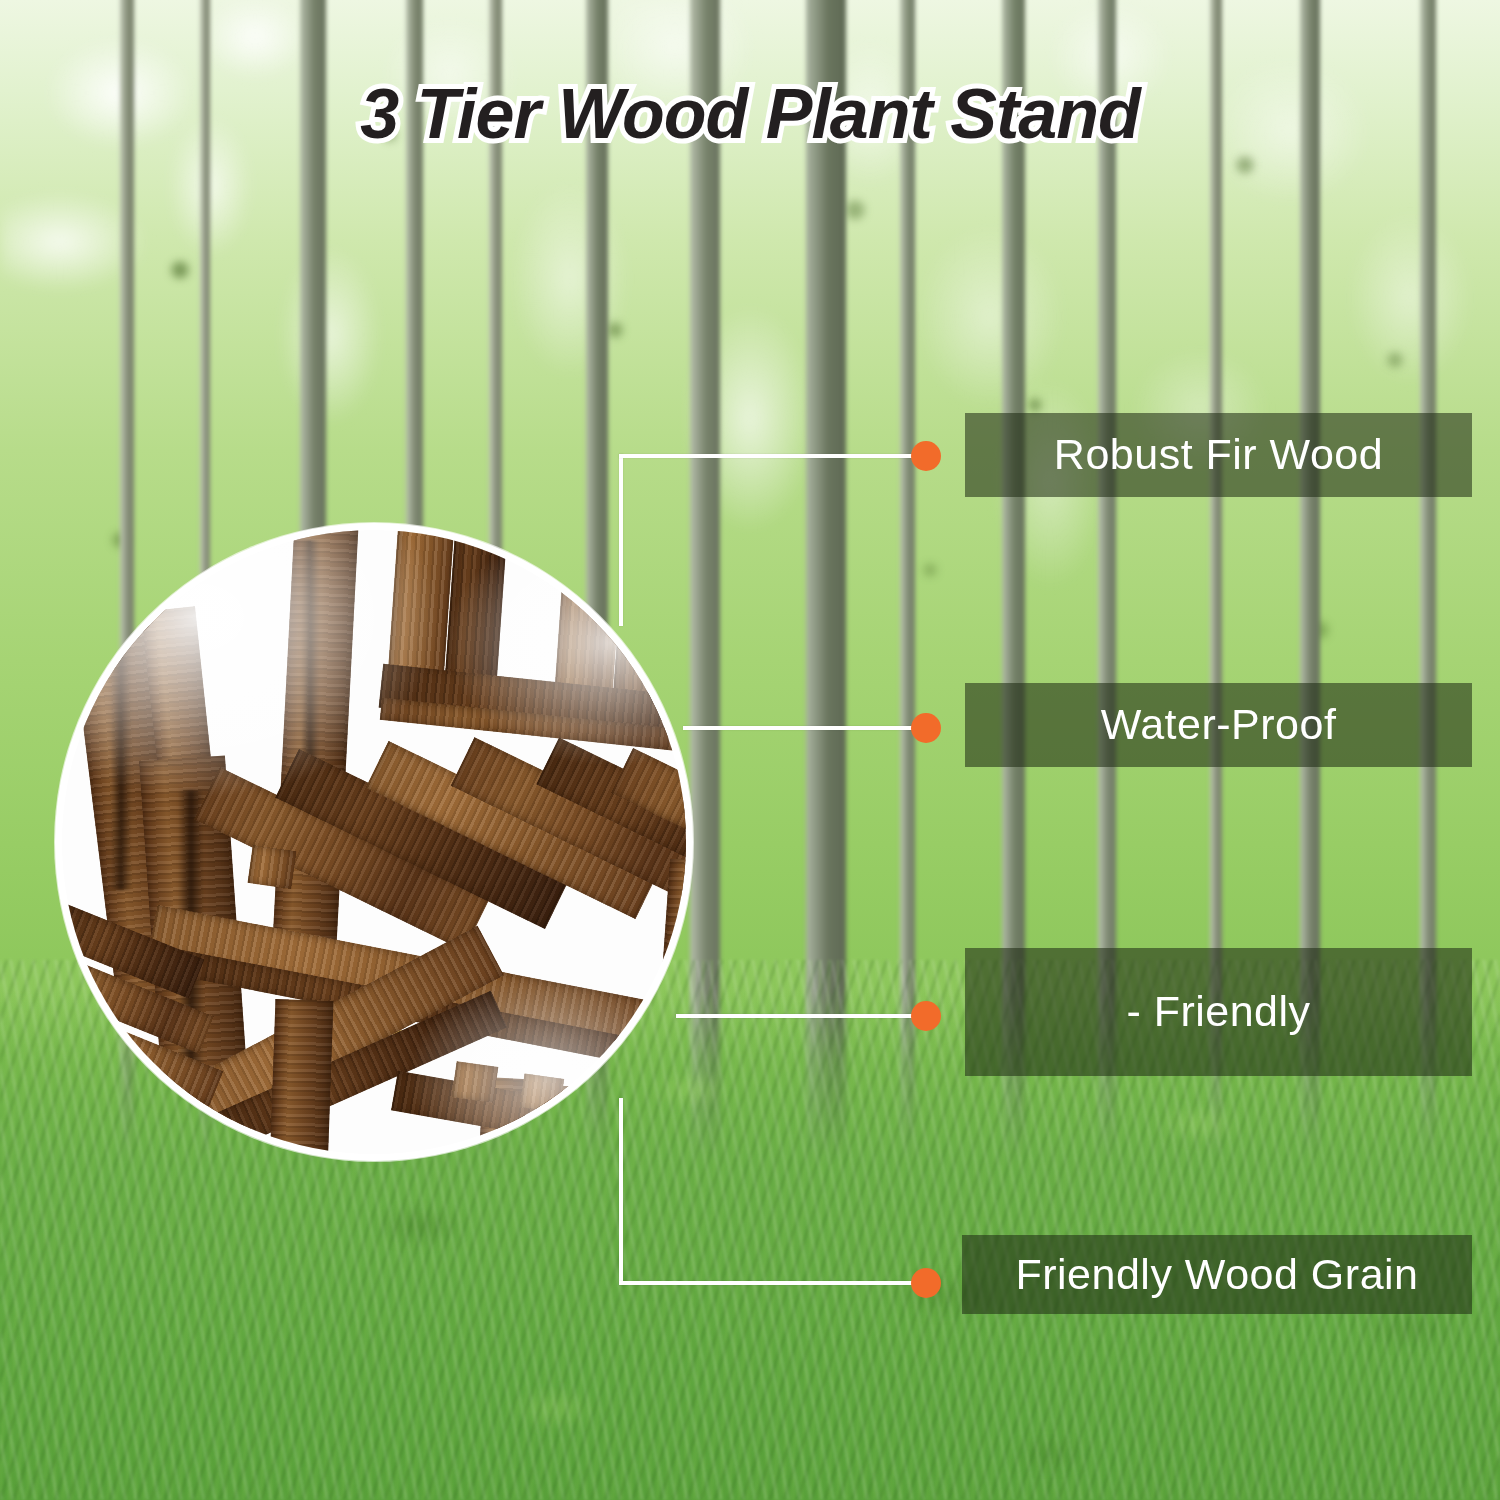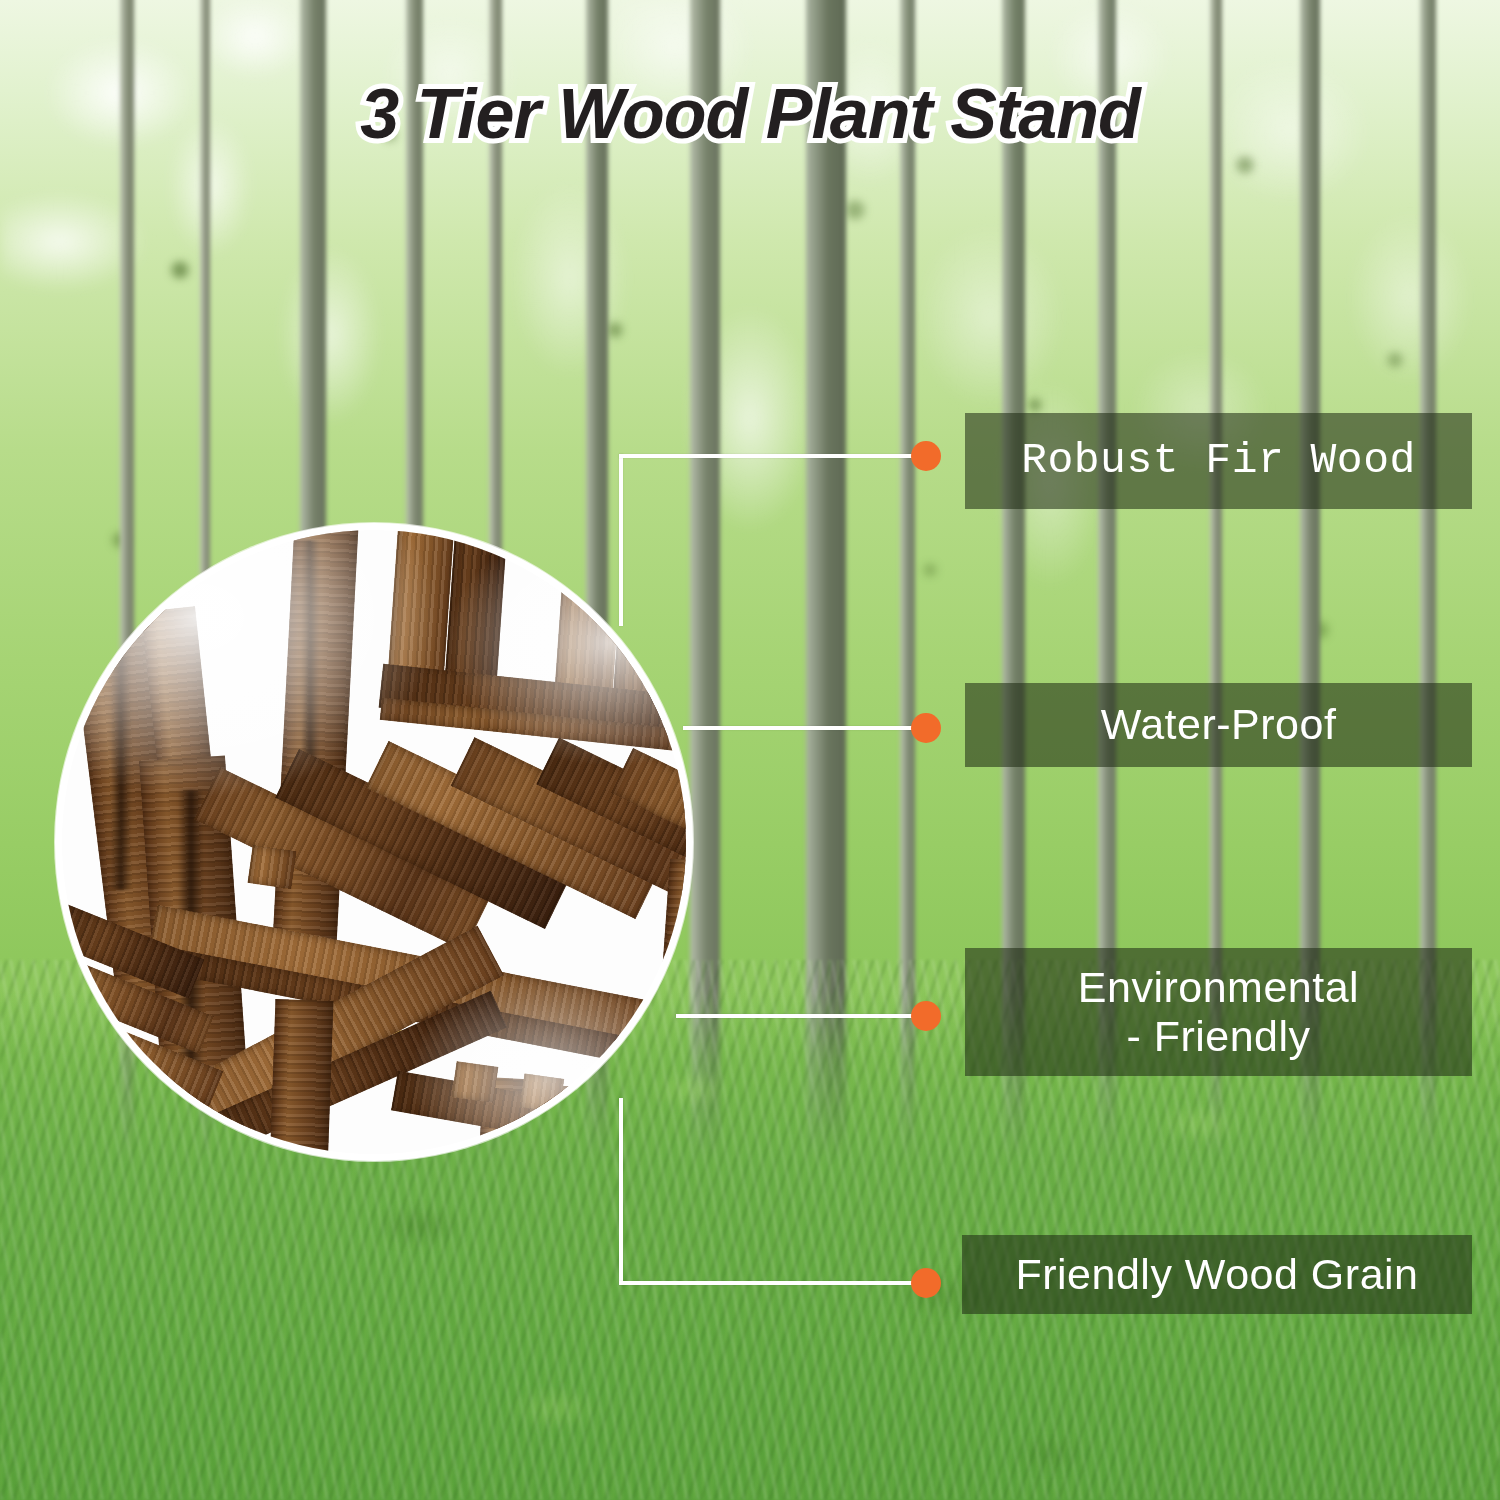--- a/index.html
+++ b/index.html
@@ -238,30 +238,29 @@
 <div class="line" style="left: 676px; top: 1014px; width: 249px; height: 4px; background: rgb(255, 255, 255);"></div>
 
 <div class="line" style="left: 619px; top: 1098px; width: 4px; height: 187px; background: rgb(255, 255, 255);"></div>
 <div class="line" style="left: 619px; top: 1281px; width: 306px; height: 4px; background: rgb(255, 255, 255);"></div>
 
 <div class="dot" style="left: 911px; top: 441px; background: rgb(242, 107, 42);"></div>
 <div class="dot" style="left: 911px; top: 713px; background: rgb(242, 107, 42);"></div>
 <div class="dot" style="left: 911px; top: 1001px; background: rgb(242, 107, 42);"></div>
 <div class="dot" style="left: 911px; top: 1268px; background: rgb(242, 107, 42);"></div>
 
-<div class="band" style="left: 965px; top: 413px; width: 507px; height: 96px; background: rgba(30, 42, 20, 0.56); color: rgb(255, 255, 255); font-family: Liberation Mono, monospace;">
+<div class="band" style="left: 965px; top: 413px; width: 507px; height: 84px; background: rgba(30, 42, 20, 0.56); color: rgb(255, 255, 255);">
   <span>Robust Fir Wood</span>
 </div>
 
 <div class="band" style="left: 965px; top: 683px; width: 507px; height: 84px; background: rgba(30, 42, 20, 0.56); color: rgb(255, 255, 255);">
   <span>Water-Proof</span>
 </div>
 
 <div class="band" style="left: 965px; top: 948px; width: 507px; height: 128px; flex-direction: column; background: rgba(30, 42, 20, 0.56); color: rgb(255, 255, 255);">
-  <span>Environmental</span>
   <span>- Friendly</span>
 </div>
 
 <div class="band" style="left: 962px; top: 1235px; width: 510px; height: 79px; background: rgba(30, 42, 20, 0.56); color: rgb(255, 255, 255);">
   <span>Friendly Wood Grain</span>
 </div>
 
 <div id="product-circle">
   <div class="photo">
 

